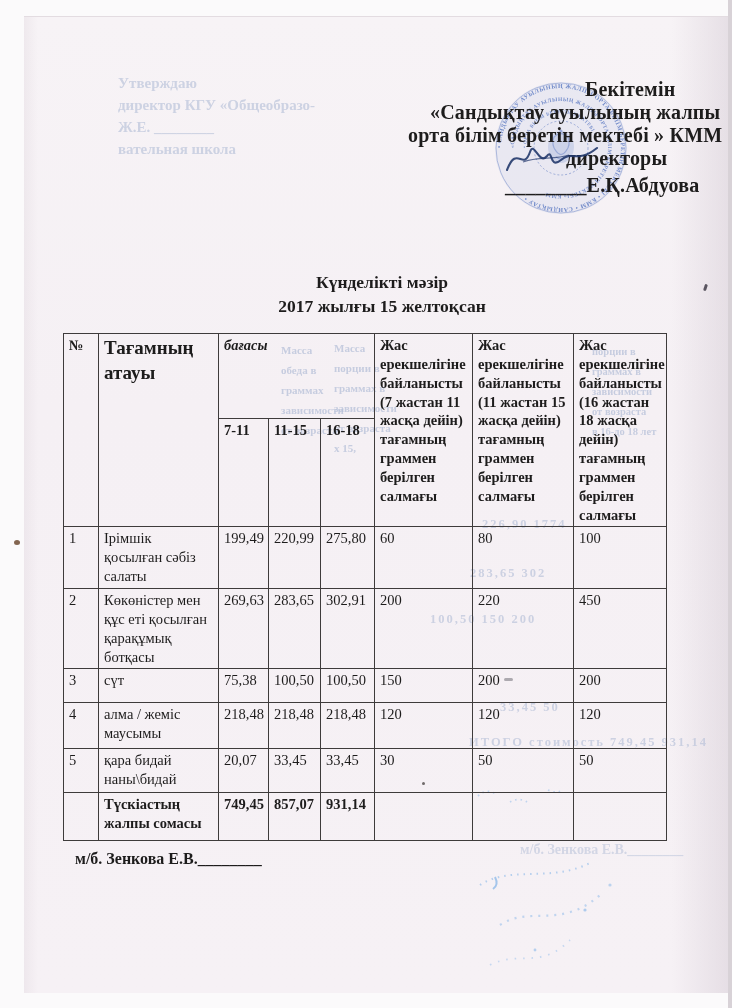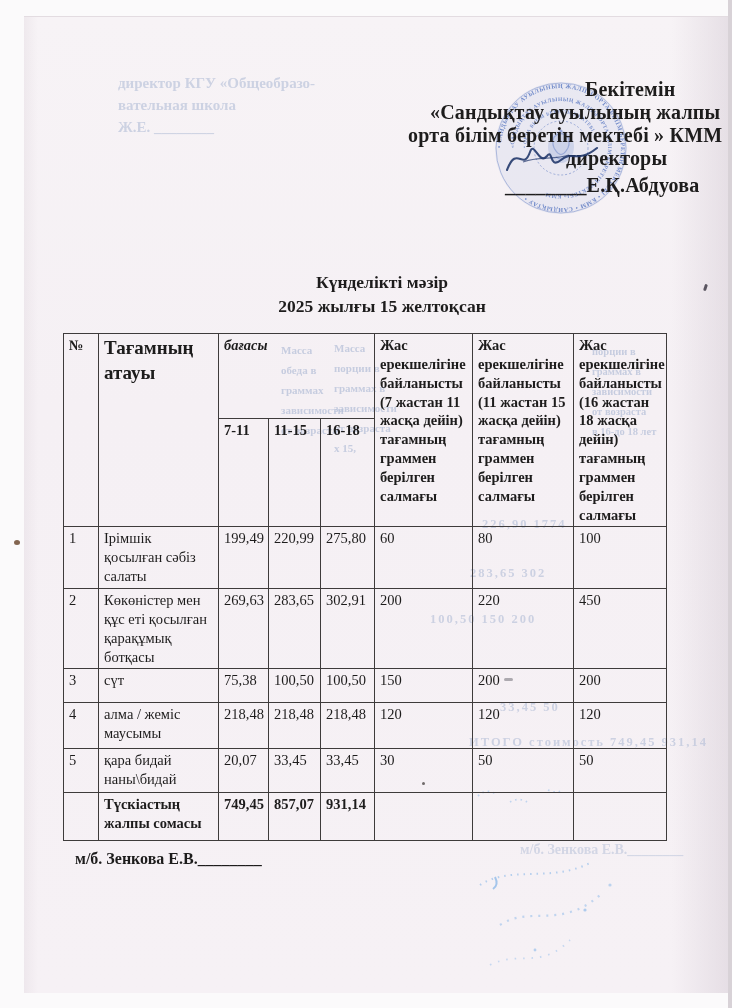--- a/index.html
+++ b/index.html
@@ -58,23 +58,24 @@
   .scribbles{z-index:4;}
 </style>
 </head>
 <body>
 
 <div class="scan">
   <div class="page"></div>
   <div class="right-shade"></div>
 
   <div class="abs bleed bleed-tl">
+    <div>Утверждаю</div>
     <div>директор КГУ «Общеобразо-</div>
+    <div>Ж.Е. ________</div>
     <div>вательная школа</div>
-    <div>Ж.Е. ________</div>
   </div>
 
   <div class="abs bleed bleed-col" style="left:281px;top:340px;">
     <div>Масса</div>
     <div>обеда в</div>
     <div>граммах</div>
     <div>зависимости</div>
     <div>от возраста</div>
   </div>
 
@@ -134,21 +135,21 @@
   <div class="abs appr" style="left:566px;top:147px;">директоры</div>
   <div class="abs appr" style="left:505px;top:174px;">________Е.Қ.Абдуова</div>
 
   <svg class="abs sig" width="120" height="40" viewBox="0 0 120 40">
     <path d="M4,34 C14,8 20,36 27,16 C31,4 36,30 44,20 C50,12 46,34 58,24 C70,14 74,28 94,12" fill="none" stroke="#22386c" stroke-width="2.1" stroke-linecap="round" opacity="0.9"></path>
     <path d="M20,26 C34,20 52,24 66,19" fill="none" stroke="#22386c" stroke-width="1.3" opacity="0.7"></path>
   </svg>
 
   <div class="abs title">
     <div>Күнделікті мәзір</div>
-    <div>2025 жылғы 15 желтоқсан</div>
+    <div>2017 жылғы 15 желтоқсан</div>
   </div>
 
   <div class="abs menu-table-wrap">
     <table class="menu">
       <colgroup>
         <col style="width:35px">
           <col style="width:120px">
           <col style="width:50px">
           <col style="width:52px">
         <col style="width:54px">

